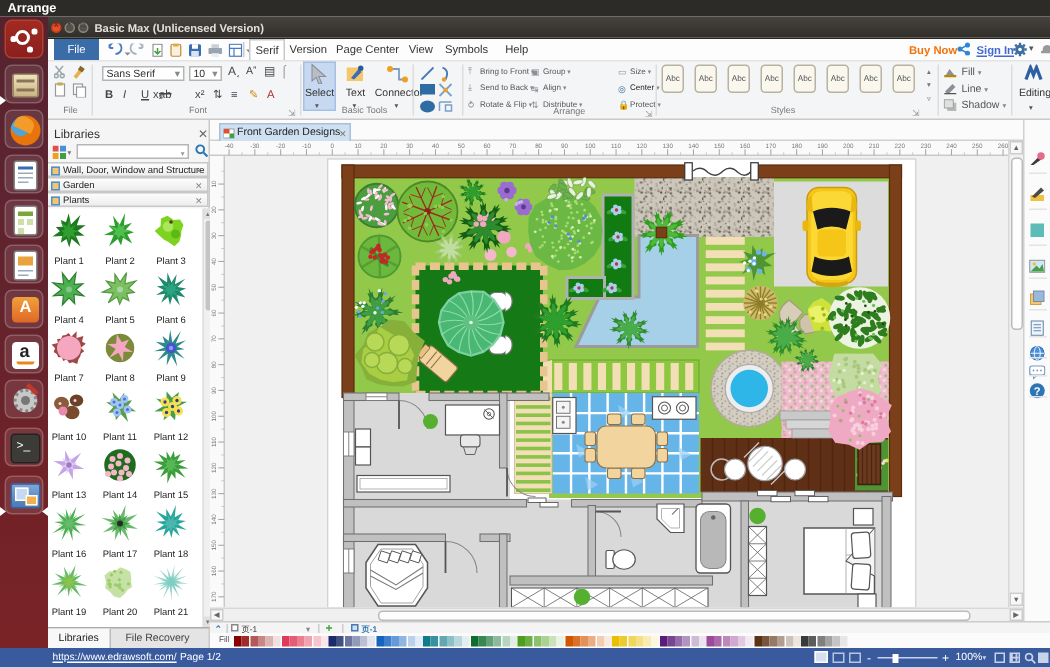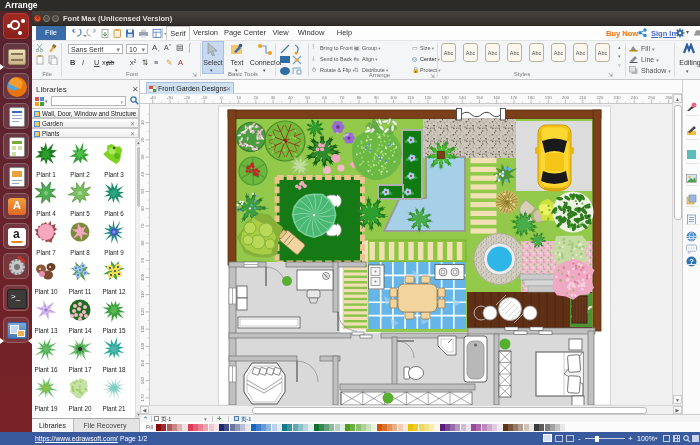--- a/index.html
+++ b/index.html
@@ -79,21 +79,21 @@
 <div class="abs" style="left:32px;top:11px;width:668px;height:15px;background:linear-gradient(180deg,#46433e 0%,#3a3732 60%,#312e2a 100%);border-bottom:1px solid #262420;">
     <div class="abs" style="left:1.5px;top:4px;width:7px;height:7px;border-radius:50%;background:#e8502a;border:1px solid #c23c1c;">
       <span style="position:absolute;left:1.4px;top:-2.2px;font-size:6px;color:#7a2814;font-weight:bold;">x</span>
     </div>
     <div class="abs" style="left:10.5px;top:4px;width:7px;height:7px;border-radius:50%;background:#55514a;border:1px solid #8a867e;">
       <span style="position:absolute;left:1.7px;top:-2.8px;font-size:6px;color:#2a2824;font-weight:bold;">-</span>
     </div>
     <div class="abs" style="left:19.5px;top:4px;width:7px;height:7px;border-radius:50%;background:#55514a;border:1px solid #8a867e;">
       <span style="position:absolute;left:1.4px;top:-1.9px;font-size:4.5px;color:#2a2824;font-weight:bold;">□</span>
     </div>
-    <span class="abs" style="left:31px;top:3px;font-size:7.5px;font-weight:bold;color:#e2e0dc;">Font Max (Unlicensed Version)</span>
+    <span class="abs" style="left:31px;top:3px;font-size:7.5px;font-weight:bold;color:#e2e0dc;">Basic Max (Unlicensed Version)</span>
   </div>
 <div class="abs" style="left:32px;top:26px;width:668px;height:14px;background:#fdfdfd;">
     <div class="abs" style="left:4px;top:0;width:30px;height:14px;background:#3a6ca8;color:#fff;font-size:7.5px;text-align:center;line-height:14px;">File</div>
     <svg class="abs" style="left:37px;top:3px;" width="100" height="9">
       <path d="M8,7 a4,4 0 1,0 -4,-4 l0,-2.5 m0,2.5 l2.5,0" stroke="#4a7abf" stroke-width="1.2" fill="none"></path>
       <path d="M14,6 l2,2 l2,-2" fill="#888" stroke="none"></path>
       <path d="M22,7 a4,4 0 1,1 4,-4 l0,-2.5 m0,2.5 l-2.5,0" stroke="#a8b4c0" stroke-width="1.2" fill="none"></path>
       <rect x="33" y="0.5" width="6" height="8" fill="#fff" stroke="#888" stroke-width="0.7"></rect>
       <path d="M36,3 l0,4 m-2,-2 l2,2 l2,-2" stroke="#3f9e3f" stroke-width="1" fill="none"></path>
       <rect x="45" y="0.5" width="6.5" height="8" rx="1" fill="#f5f0e0" stroke="#c08a28" stroke-width="0.8"></rect>
@@ -107,21 +107,21 @@
       <rect x="84" y="0.5" width="8" height="8" fill="#fff" stroke="#4a7abf" stroke-width="0.8"></rect>
       <line x1="84" y1="3.2" x2="92" y2="3.2" stroke="#4a7abf" stroke-width="0.8"></line>
       <line x1="87" y1="3.2" x2="87" y2="8.5" stroke="#4a7abf" stroke-width="0.8"></line>
       <path d="M95,4 l2,2 l2,-2" fill="#888" stroke="none"></path>
     </svg>
     <div class="abs" style="left:130px;top:2px;width:1px;height:10px;background:#ccc;"></div>
     <div class="abs" style="left:134px;top:0px;width:24px;height:14px;background:#fff;border:1px solid #c8c8c8;border-bottom:none;font-size:7.5px;color:#333;text-align:center;line-height:14px;">Serif</div>
     <div class="abs" style="left:161px;top:0px;width:24px;height:14px;font-size:7.5px;color:#333;text-align:center;line-height:14px;">Version</div>
     <div class="abs" style="left:190px;top:0px;width:46px;height:14px;font-size:7.5px;color:#333;text-align:center;line-height:14px;">Page Center</div>
     <div class="abs" style="left:238px;top:0px;width:21px;height:14px;font-size:7.5px;color:#333;text-align:center;line-height:14px;">View</div>
-    <div class="abs" style="left:263px;top:0px;width:32px;height:14px;font-size:7.5px;color:#333;text-align:center;line-height:14px;">Window</div>
+    <div class="abs" style="left:263px;top:0px;width:32px;height:14px;font-size:7.5px;color:#333;text-align:center;line-height:14px;">Symbols</div>
     <div class="abs" style="left:303px;top:0px;width:19px;height:14px;font-size:7.5px;color:#333;text-align:center;line-height:14px;">Help</div>
     <span class="abs" style="left:574px;top:2.5px;font-size:7.5px;font-weight:bold;color:#f2720c;">Buy Now</span>
     <svg class="abs" style="left:606px;top:2px;" width="9" height="9">
       <circle cx="7" cy="2" r="1.7" fill="#2e86d6"></circle>
       <circle cx="7" cy="7.5" r="1.7" fill="#2e86d6"></circle>
       <circle cx="2" cy="4.7" r="1.7" fill="#2e86d6"></circle>
       <path d="M2,4.7L7,2M2,4.7L7,7.5" stroke="#2e86d6" stroke-width="1"></path>
     </svg>
     <span class="abs" style="left:619px;top:2.5px;font-size:7.5px;font-weight:bold;color:#4169d0;text-decoration:underline;">Sign In</span>
     <svg class="abs" style="left:643px;top:2px;" width="10" height="10">

